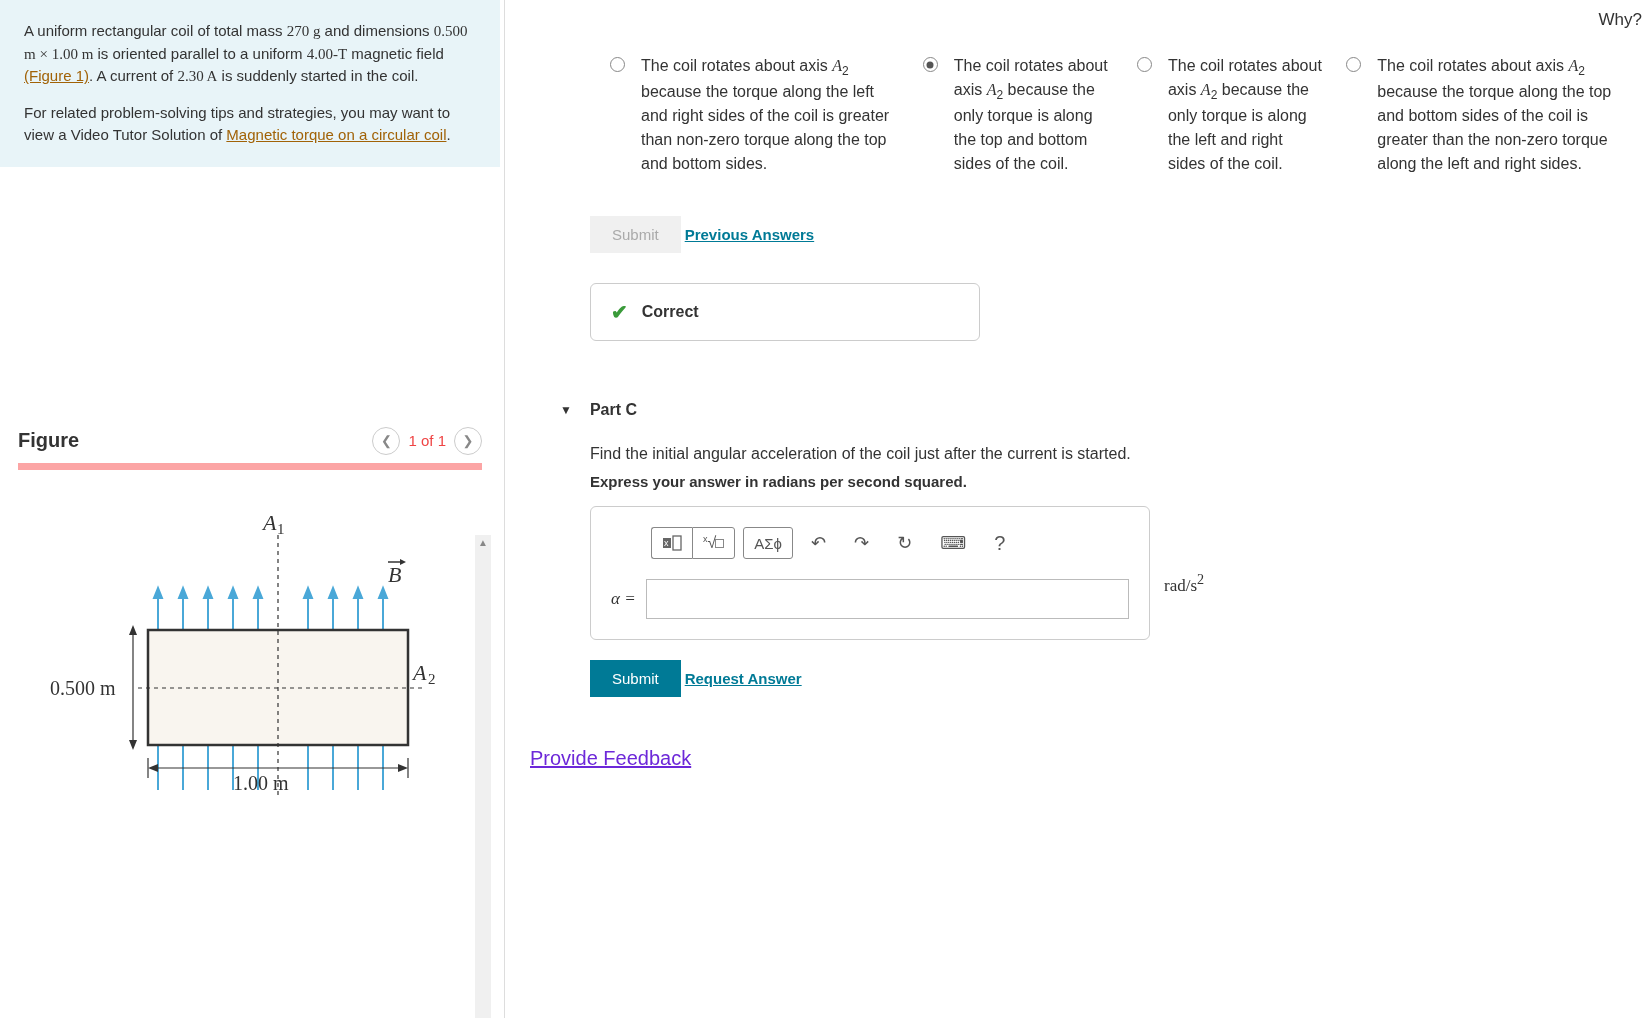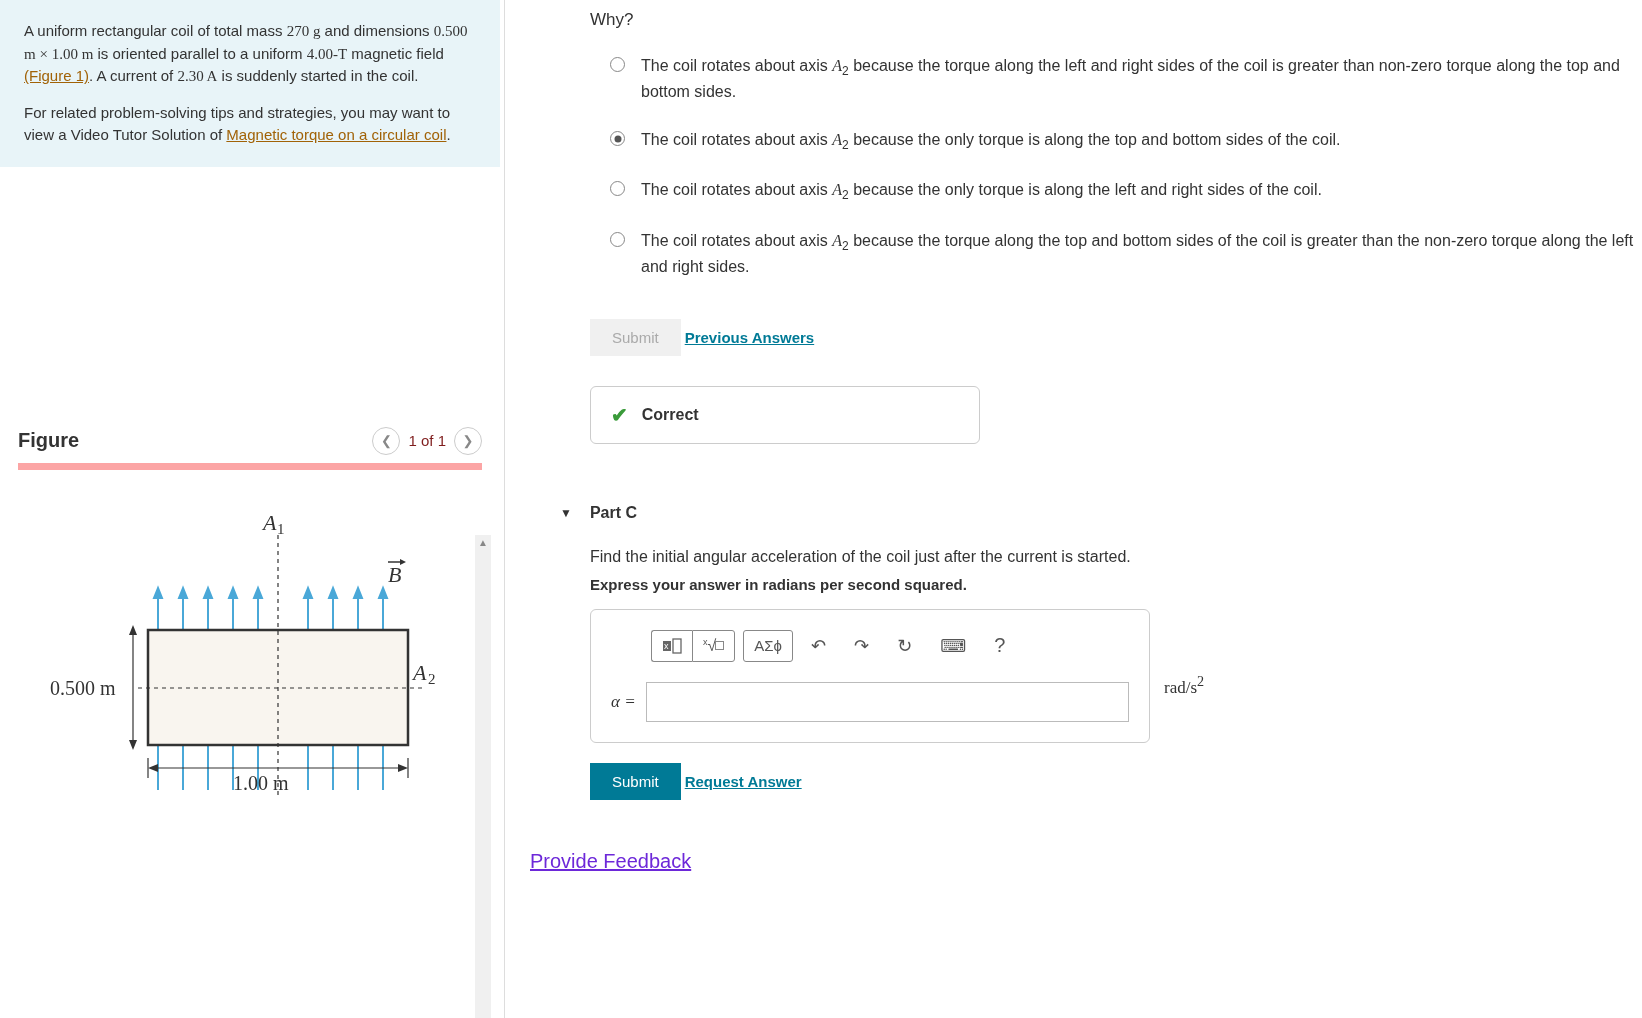--- a/index.html
+++ b/index.html
@@ -70,40 +70,41 @@
       background: #fff;
       display: flex;
       align-items: center;
       justify-content: center;
       color: #888;
       cursor: pointer;
       font-size: 13px;
     }
     .figure-count {
       font-size: 15px;
-      color: #7f1d1d;
+      color: #ef4444;
     }
     .figure-canvas {
       margin-top: 30px;
       position: relative;
       padding-left: 20px;
     }
     .right-panel {
       flex: 1;
       padding: 10px 0 0 90px;
       position: relative;
     }
     .why-label {
       font-size: 17px;
       color: #333;
       margin-bottom: 24px;
+      text-align: right;
     }
     .radio-group {
       display: flex;
-      flex-direction: column;
+      flex-direction: row;
       gap: 24px;
       margin-bottom: 40px;
       padding-left: 20px;
     }
     .radio-option {
       display: flex;
       align-items: flex-start;
       gap: 16px;
     }
     .radio-circle {

